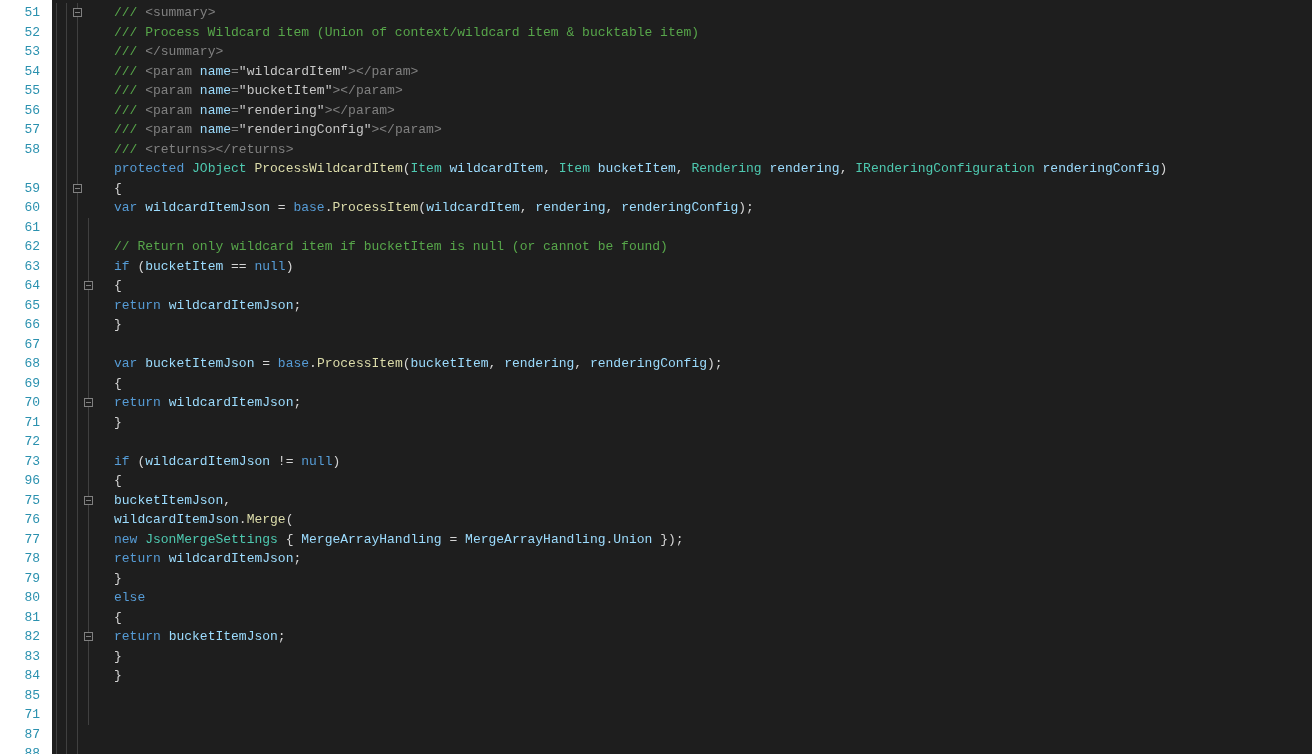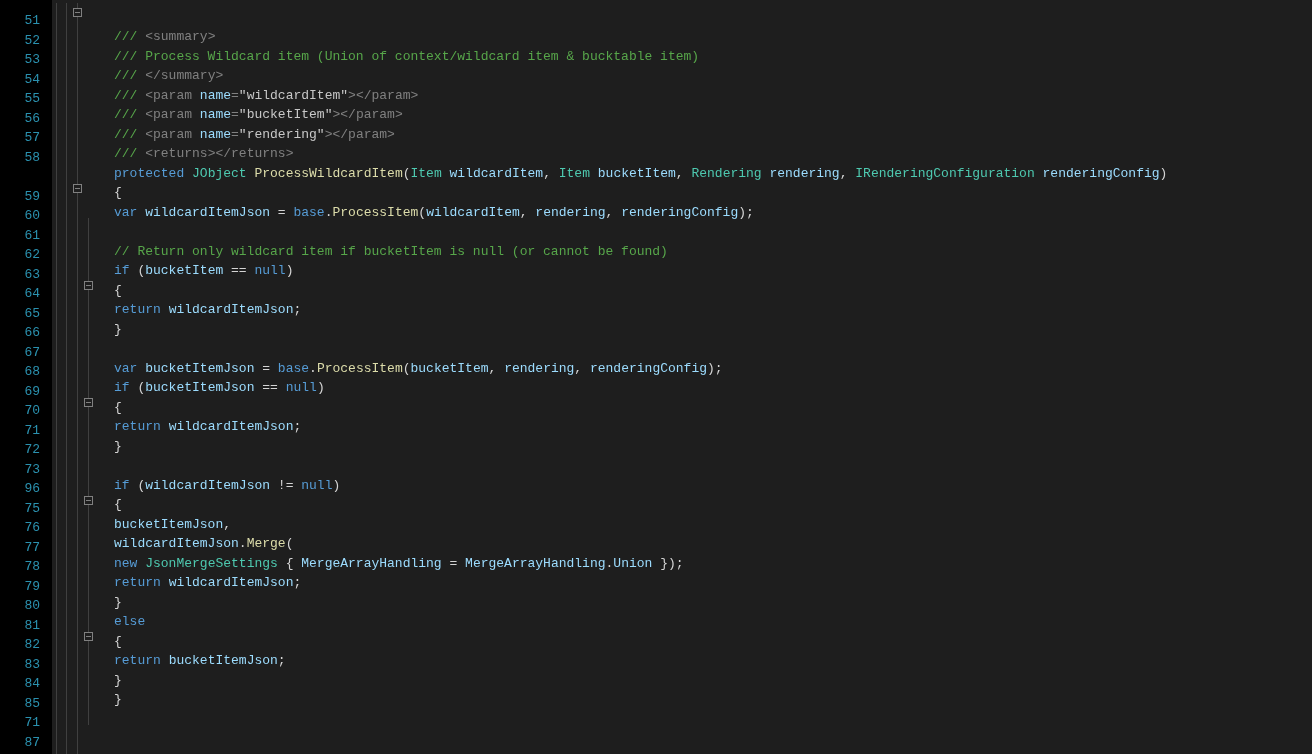--- a/index.html
+++ b/index.html
@@ -11,24 +11,24 @@
     line-height: 19.5px;
     overflow: hidden;
     white-space: nowrap;
   }
   .editor {
     display: flex;
     height: 754px;
     width: 1312px;
   }
   .gutter {
-    background: #000000;
+    background: #ffffff;
     color: #2b91af;
     text-align: right;
-    padding: 11px 12px 0 8px;
+    padding: 3px 12px 0 8px;
     user-select: none;
     flex-shrink: 0;
     width: 52px;
   }
   .gutter div { height: 19.5px; }
   .fold-col {
     width: 62px;
     position: relative;
     flex-shrink: 0;
     padding-top: 3px;
@@ -49,21 +49,20 @@
   }
   .fold-box::before, .fold-box::after {
     content: '';
     position: absolute;
     background: #808080;
   }
   .fold-box::before { left: 1px; right: 1px; top: 3px; height: 1px; }
   .code {
     padding-top: 3px;
     flex: 1;
-    margin-top: 24px;
   }
   .code .line { height: 19.5px; }
   .c-comment { color: #57a64a; }
   .c-xmltag  { color: #808080; }
   .c-xmlattr { color: #9cdcfe; }
   .c-attrval { color: #c8c8c8; }
   .c-keyword { color: #569cd6; }
   .c-type    { color: #4ec9b0; }
   .c-method  { color: #dcdcaa; }
   .c-ident   { color: #9cdcfe; }
@@ -344,33 +343,33 @@
         <div class="vline" style="left: 25px;"></div>
       </div>
     </div>
   <div class="code" id="code">
       <div class="line"><span class="c-comment">/// </span><span class="c-xmltag">&lt;summary&gt;</span></div>
       <div class="line"><span class="c-comment">/// Process Wildcard item (Union of context/wildcard item &amp; bucktable item)</span></div>
       <div class="line"><span class="c-comment">/// </span><span class="c-xmltag">&lt;/summary&gt;</span></div>
       <div class="line"><span class="c-comment">/// </span><span class="c-xmltag">&lt;param </span><span class="c-xmlattr">name</span><span class="c-xmltag">=</span><span class="c-attrval">"wildcardItem"</span><span class="c-xmltag">&gt;&lt;/param&gt;</span></div>
       <div class="line"><span class="c-comment">/// </span><span class="c-xmltag">&lt;param </span><span class="c-xmlattr">name</span><span class="c-xmltag">=</span><span class="c-attrval">"bucketItem"</span><span class="c-xmltag">&gt;&lt;/param&gt;</span></div>
       <div class="line"><span class="c-comment">/// </span><span class="c-xmltag">&lt;param </span><span class="c-xmlattr">name</span><span class="c-xmltag">=</span><span class="c-attrval">"rendering"</span><span class="c-xmltag">&gt;&lt;/param&gt;</span></div>
+      <div class="line"><span class="c-comment">/// </span><span class="c-xmltag">&lt;param </span><span class="c-xmlattr">name</span><span class="c-xmltag">=</span><span class="c-attrval">"renderingConfig"</span><span class="c-xmltag">&gt;&lt;/param&gt;</span></div>
       <div class="line"><span class="c-comment">/// </span><span class="c-xmltag">&lt;returns&gt;&lt;/returns&gt;</span></div>
       <div class="line"><span class="c-keyword">protected</span><span class="c-punc"> </span><span class="c-type">JObject</span><span class="c-punc"> </span><span class="c-method">ProcessWildcardItem</span><span class="c-punc">(</span><span class="c-type">Item</span><span class="c-punc"> </span><span class="c-ident">wildcardItem</span><span class="c-punc">, </span><span class="c-type">Item</span><span class="c-punc"> </span><span class="c-ident">bucketItem</span><span class="c-punc">, </span><span class="c-type">Rendering</span><span class="c-punc"> </span><span class="c-ident">rendering</span><span class="c-punc">, </span><span class="c-type">IRenderingConfiguration</span><span class="c-punc"> </span><span class="c-ident">renderingConfig</span><span class="c-punc">)</span></div>
       <div class="line"><span class="c-punc">{</span></div>
       <div class="line"><span class="c-punc">    </span><span class="c-keyword">var</span><span class="c-punc"> </span><span class="c-ident">wildcardItemJson</span><span class="c-punc"> = </span><span class="c-keyword">base</span><span class="c-punc">.</span><span class="c-method">ProcessItem</span><span class="c-punc">(</span><span class="c-ident">wildcardItem</span><span class="c-punc">, </span><span class="c-ident">rendering</span><span class="c-punc">, </span><span class="c-ident">renderingConfig</span><span class="c-punc">);</span></div>
       <div class="line"><span class="c-punc"></span></div>
       <div class="line"><span class="c-punc">    </span><span class="c-comment">// Return only wildcard item if bucketItem is null (or cannot be found)</span></div>
       <div class="line"><span class="c-punc">    </span><span class="c-keyword">if</span><span class="c-punc"> (</span><span class="c-ident">bucketItem</span><span class="c-punc"> == </span><span class="c-keyword">null</span><span class="c-punc">)</span></div>
       <div class="line"><span class="c-punc">    {</span></div>
       <div class="line"><span class="c-punc">        </span><span class="c-keyword">return</span><span class="c-punc"> </span><span class="c-ident">wildcardItemJson</span><span class="c-punc">;</span></div>
       <div class="line"><span class="c-punc">    }</span></div>
       <div class="line"><span class="c-punc"></span></div>
       <div class="line"><span class="c-punc">    </span><span class="c-keyword">var</span><span class="c-punc"> </span><span class="c-ident">bucketItemJson</span><span class="c-punc"> = </span><span class="c-keyword">base</span><span class="c-punc">.</span><span class="c-method">ProcessItem</span><span class="c-punc">(</span><span class="c-ident">bucketItem</span><span class="c-punc">, </span><span class="c-ident">rendering</span><span class="c-punc">, </span><span class="c-ident">renderingConfig</span><span class="c-punc">);</span></div>
-      <div class="line"><span class="c-punc">    </span><span class="c-keyword">if</span><span class="c-punc"> (</span><span class="c-ident">bucketItemJson</span><span class="c-punc"> == </span><span class="c-keyword">null</span><span class="c-punc">)</span></div>
       <div class="line"><span class="c-punc">    {</span></div>
       <div class="line"><span class="c-punc">        </span><span class="c-keyword">return</span><span class="c-punc"> </span><span class="c-ident">wildcardItemJson</span><span class="c-punc">;</span></div>
       <div class="line"><span class="c-punc">    }</span></div>
       <div class="line"><span class="c-punc"></span></div>
       <div class="line"><span class="c-punc">    </span><span class="c-keyword">if</span><span class="c-punc"> (</span><span class="c-ident">wildcardItemJson</span><span class="c-punc"> != </span><span class="c-keyword">null</span><span class="c-punc">)</span></div>
       <div class="line"><span class="c-punc">    {</span></div>
       <div class="line"><span class="c-punc">        </span><span class="c-ident">bucketItemJson</span><span class="c-punc">,</span></div>
       <div class="line"><span class="c-punc">        </span><span class="c-ident">wildcardItemJson</span><span class="c-punc">.</span><span class="c-method">Merge</span><span class="c-punc">(</span></div>
       <div class="line"><span class="c-punc">        </span><span class="c-keyword">new</span><span class="c-punc"> </span><span class="c-type">JsonMergeSettings</span><span class="c-punc"> { </span><span class="c-ident">MergeArrayHandling</span><span class="c-punc"> = </span><span class="c-ident">MergeArrayHandling</span><span class="c-punc">.</span><span class="c-ident">Union</span><span class="c-punc"> });</span></div>
       <div class="line"><span class="c-punc">        </span><span class="c-keyword">return</span><span class="c-punc"> </span><span class="c-ident">wildcardItemJson</span><span class="c-punc">;</span></div>

